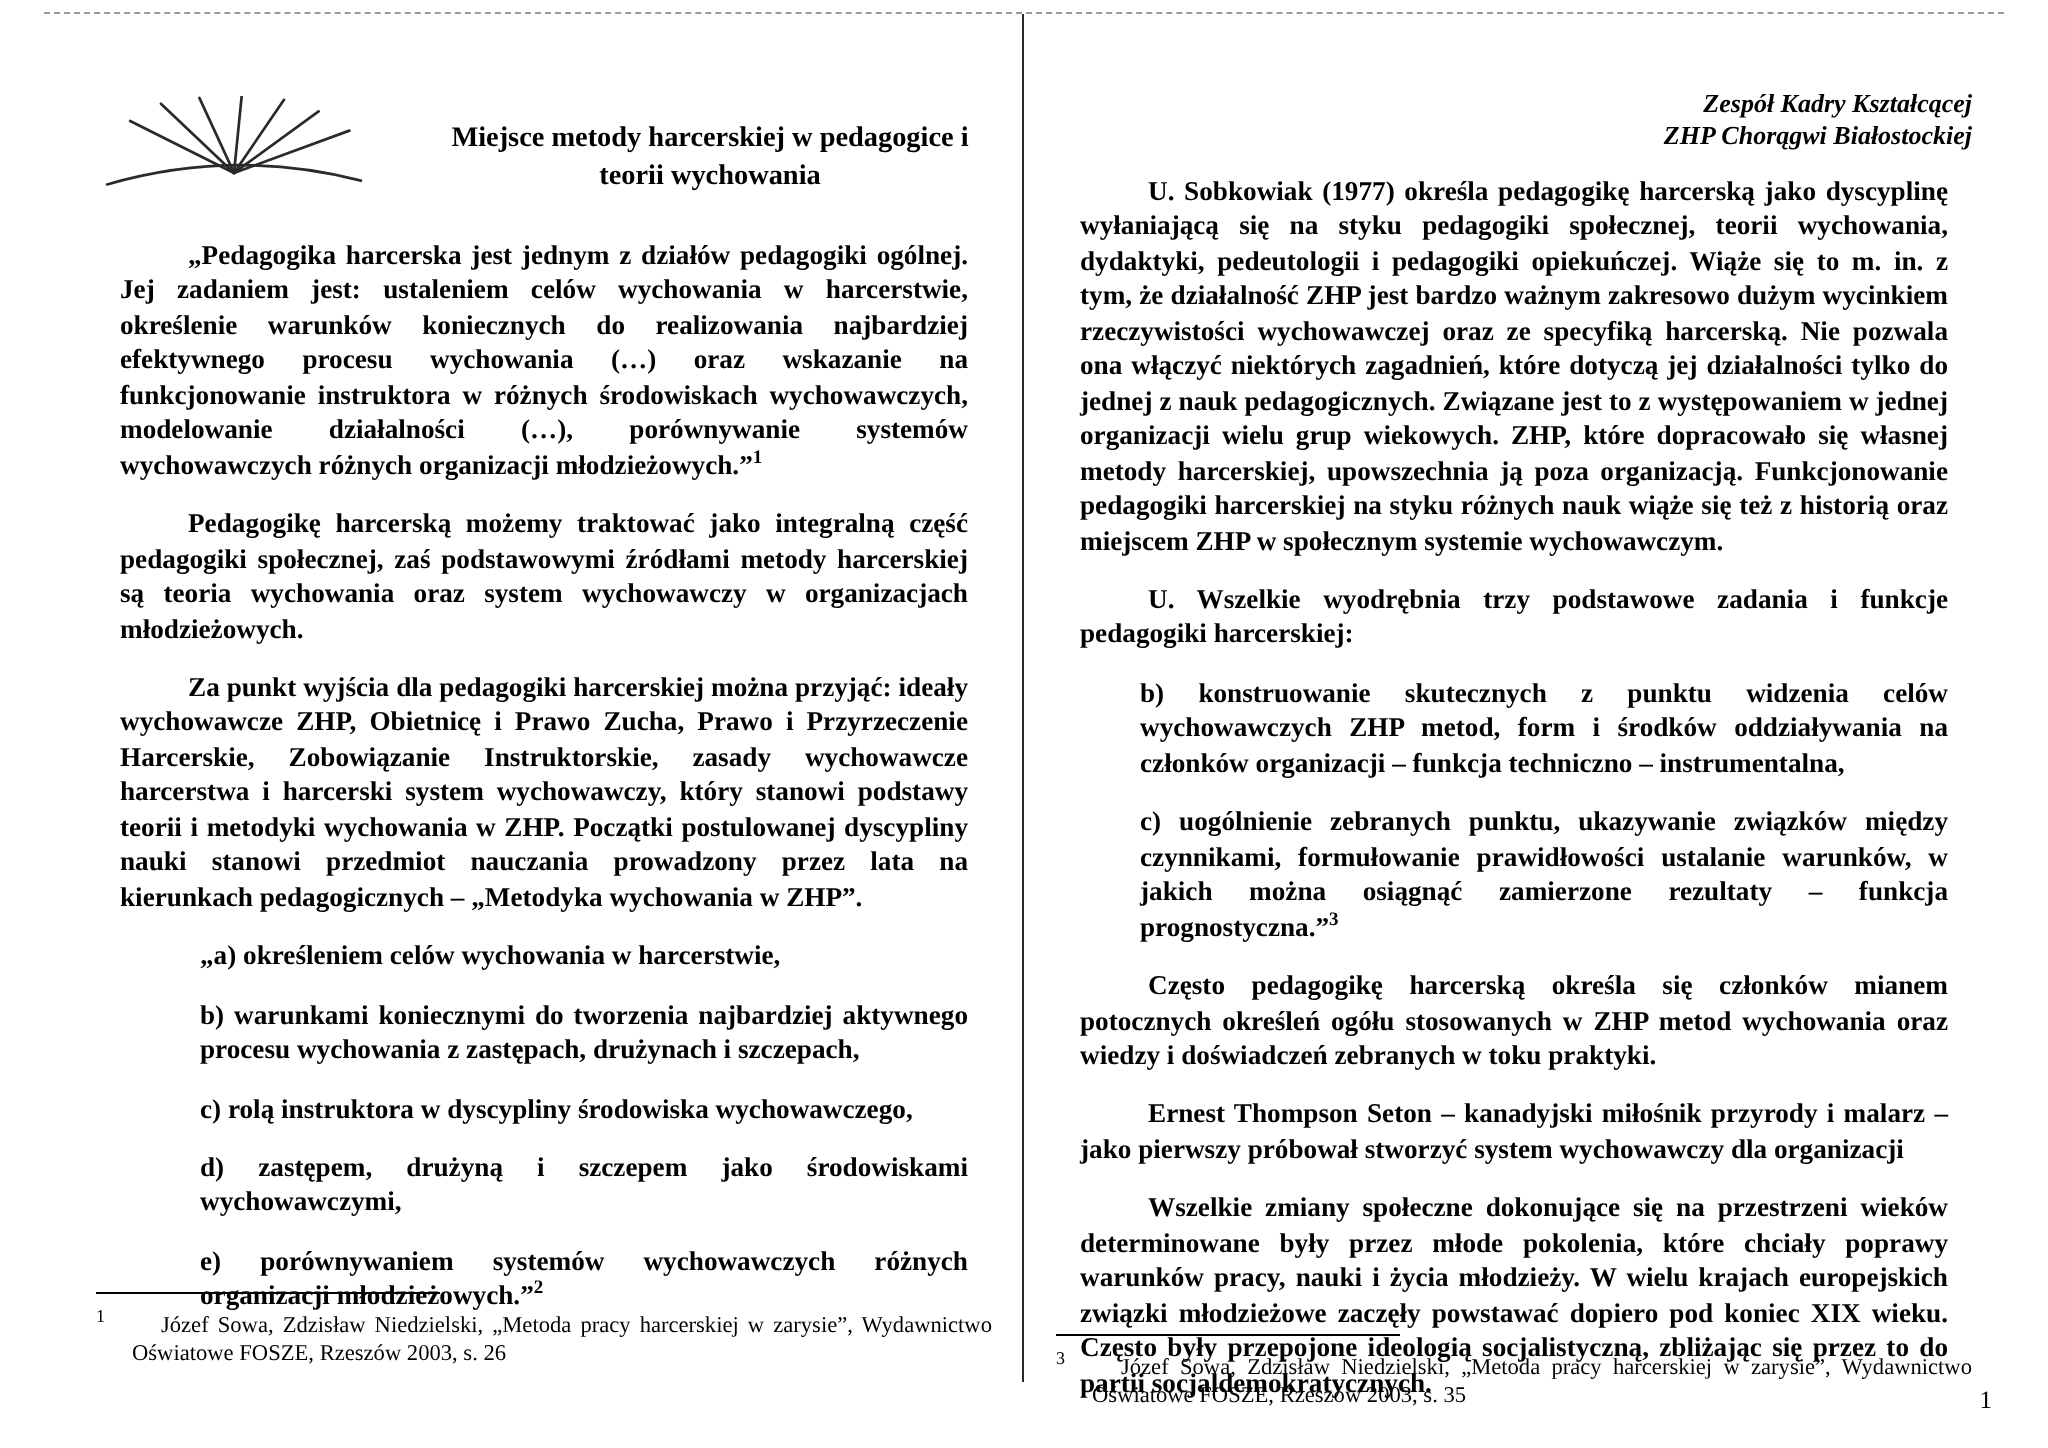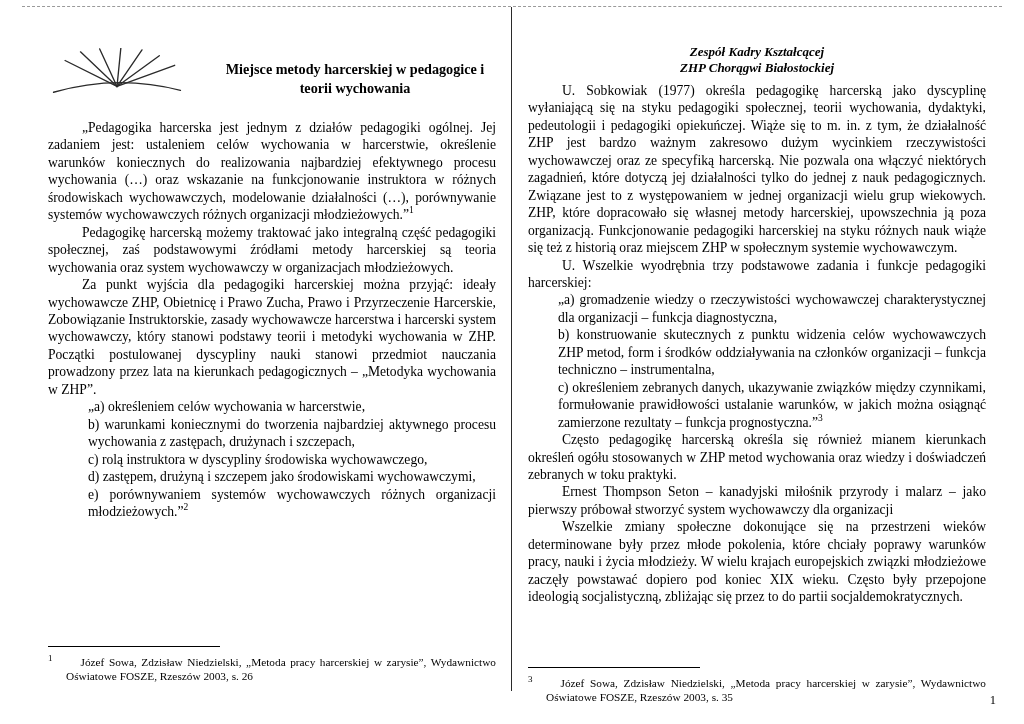--- a/index.html
+++ b/index.html
@@ -16,25 +16,25 @@
   .col-right { left:528px; width:458px; }
 
   .doc-header-left { display:flex; align-items:flex-start; margin-bottom:13px; min-height:62px; }
   .logo { width:138px; height:50px; margin-top:4px; flex:none; }
   .title {
     font-size:14.2px; font-weight:bold; line-height:18.5px;
     margin:16px 0 0 32px; width:274px; text-align:center;
   }
 
   .org-header {
-    text-align:center; font-weight:bold; font-style:italic;
+    text-align:right; font-weight:bold; font-style:italic;
     font-size:13px; line-height:15.5px; margin:0 0 7px 0;
   }
 
-  p.body { margin:0; font-size:13.6px; line-height:17.45px; text-align:justify; }
+  p.body { margin:12px; font-size:13.6px; line-height:17.45px; text-align:justify;font-weight:bold; }
   .indent { text-indent:34px; }
   .list-left  { padding-left:40px; }
   .list-right { padding-left:30px; }
   sup.fnref { font-size:9.5px; line-height:0; }
 
   .footnotes { position:absolute; font-size:11.3px; line-height:13.8px; }
   .footnotes-left  { left:48px;  top:646px; width:448px; }
   .footnotes-right { left:528px; top:667px; width:458px; }
   .footnote-rule { width:172px; border-top:1px solid #000; margin-bottom:5px; }
   p.footnote { margin:0; text-align:justify; padding-left:18px; text-indent:-18px; }
@@ -81,26 +81,25 @@
 <div class="col col-right">
   <div class="org-header">
     <div>Zespół Kadry Kształcącej</div>
     <div>ZHP Chorągwi Białostockiej</div>
   </div>
 
   <p class="body indent">U. Sobkowiak (1977) określa pedagogikę harcerską jako dyscyplinę wyłaniającą się na styku pedagogiki społecznej, teorii wychowania, dydaktyki, pedeutologii i pedagogiki opiekuńczej. Wiąże się to m. in. z tym, że działalność ZHP jest bardzo ważnym zakresowo dużym wycinkiem rzeczywistości wychowawczej oraz ze specyfiką harcerską. Nie pozwala ona włączyć niektórych zagadnień, które dotyczą jej działalności tylko do jednej z nauk pedagogicznych. Związane jest to z występowaniem w jednej organizacji wielu grup wiekowych. ZHP, które dopracowało się własnej metody harcerskiej, upowszechnia ją poza organizacją. Funkcjonowanie pedagogiki harcerskiej na styku różnych nauk wiąże się też z historią oraz miejscem ZHP w społecznym systemie wychowawczym.</p>
   <p class="body indent">U. Wszelkie wyodrębnia trzy podstawowe zadania i funkcje pedagogiki harcerskiej:</p>
 
   <div class="list-right">
-    <p class="body">„a) gromadzenie wiedzy o rzeczywistości wychowawczej charakterystycznej dla organizacji – funkcja diagnostyczna,</p>
     <p class="body">b) konstruowanie skutecznych z punktu widzenia celów wychowawczych ZHP metod, form i środków oddziaływania na członków organizacji – funkcja techniczno – instrumentalna,</p>
-    <p class="body"><span>c) określeniem zebranych danych, ukazywanie związków między czynnikami, formułowanie prawidłowości ustalanie warunków, w jakich można osiągnąć zamierzone rezultaty – funkcja prognostyczna.”</span><sup class="fnref">3</sup></p>
+    <p class="body"><span>c) uogólnienie zebranych punktu, ukazywanie związków między czynnikami, formułowanie prawidłowości ustalanie warunków, w jakich można osiągnąć zamierzone rezultaty – funkcja prognostyczna.”</span><sup class="fnref">3</sup></p>
   </div>
 
-  <p class="body indent">Często pedagogikę harcerską określa się również mianem kierunkach określeń ogółu stosowanych w ZHP metod wychowania oraz wiedzy i doświadczeń zebranych w toku praktyki.</p>
+  <p class="body indent">Często pedagogikę harcerską określa się członków mianem potocznych określeń ogółu stosowanych w ZHP metod wychowania oraz wiedzy i doświadczeń zebranych w toku praktyki.</p>
   <p class="body indent">Ernest Thompson Seton – kanadyjski miłośnik przyrody i malarz – jako pierwszy próbował stworzyć system wychowawczy dla organizacji</p>
   <p class="body indent">Wszelkie zmiany społeczne dokonujące się na przestrzeni wieków determinowane były przez młode pokolenia, które chciały poprawy warunków pracy, nauki i życia młodzieży. W wielu krajach europejskich związki młodzieżowe zaczęły powstawać dopiero pod koniec XIX wieku. Często były przepojone ideologią socjalistyczną, zbliżając się przez to do partii socjaldemokratycznych.</p>
 </div>
 
 <div class="footnotes footnotes-left">
   <div class="footnote-rule"></div>
   <p class="footnote"><sup>1</sup><span>Józef Sowa, Zdzisław Niedzielski, „Metoda pracy harcerskiej w zarysie”, Wydawnictwo Oświatowe FOSZE, Rzeszów 2003, s. 26</span></p>
 </div>
 
 <div class="footnotes footnotes-right">

